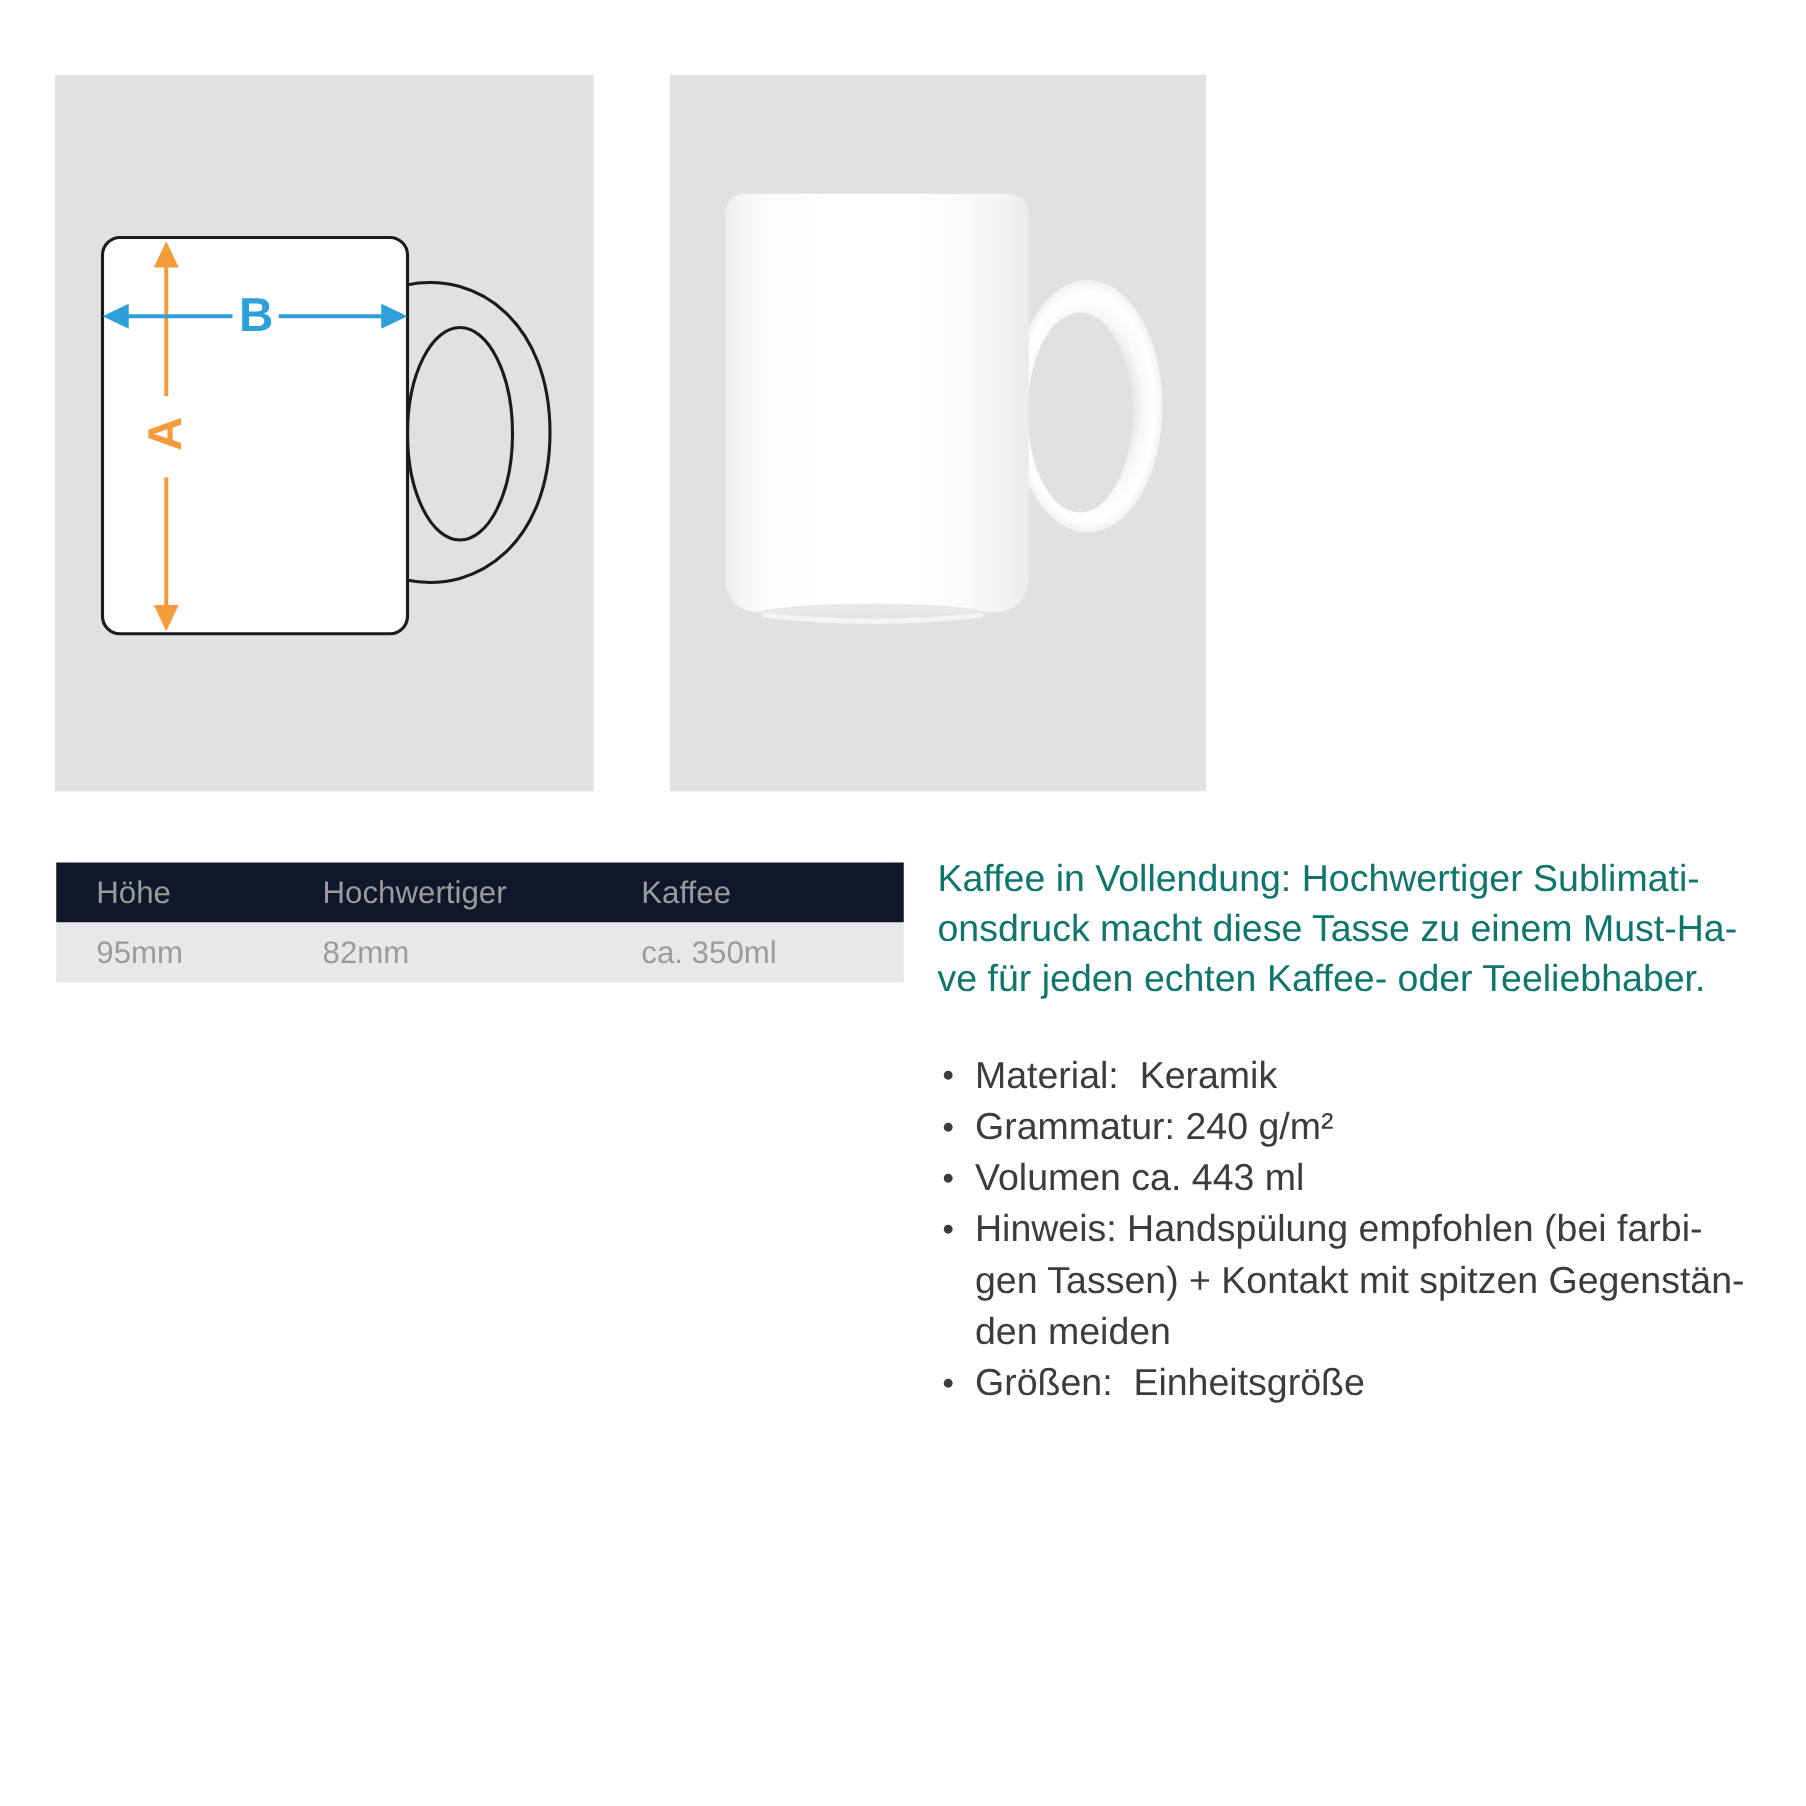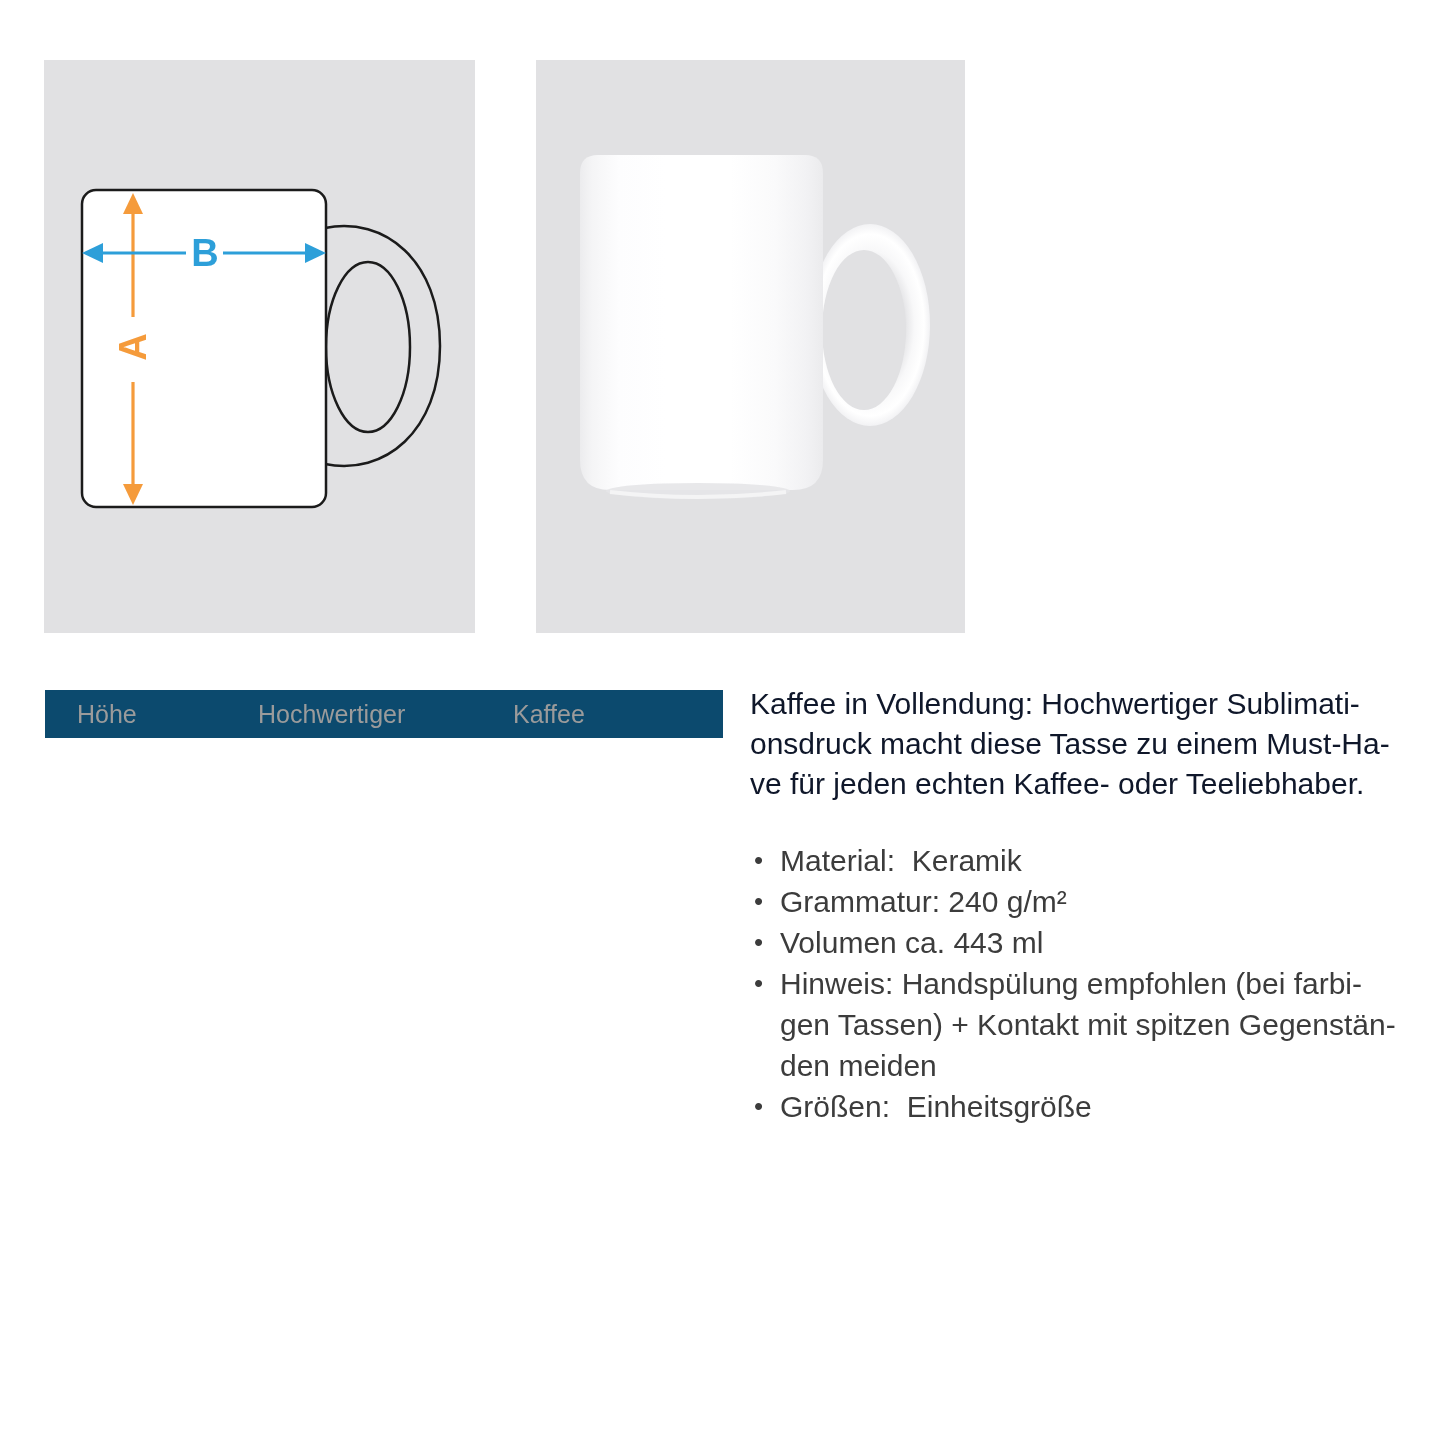--- a/index.html
+++ b/index.html
@@ -31,34 +31,34 @@
     width: 678px;
     font-size: 25px;
     color: #9b9b9b;
   }
   .spec-row {
     display: grid;
     grid-template-columns: 213px 255px 1fr;
     align-items: center;
     height: 48px;
   }
-  .spec-row.head { background: #0c4a6e; }
+  .spec-row.head { background: #0f172a; }
   .spec-row.vals { background: #e8e8e9; }
   .spec-cell { white-space: nowrap; }
   .spec-cell.first { padding-left: 32px; }
 
   
   .desc-intro {
     position: absolute;
     left: 750px; top: 684px;
     width: 690px;
     font-size: 30px;
     line-height: 40px;
     white-space: pre-wrap;
-    color: #0f172a;
+    color: #0f766e;
   }
   .desc-list {
     position: absolute;
     left: 750px; top: 840px;
     width: 690px;
     list-style: none;
     font-size: 30px;
     line-height: 41px;
     color: #3c3c3c;
   }
@@ -136,20 +136,25 @@
       <path d="M 74 432 Q 162 442 250 432" fill="none" stroke="#f4f4f5" stroke-width="4"></path>
     </svg>
   </div>
 
   <div class="spec-table">
     <div class="spec-row head">
       <div class="spec-cell first">Höhe</div>
       <div class="spec-cell">Hochwertiger</div>
       <div class="spec-cell">Kaffee</div>
     </div>
+    <div class="spec-row vals">
+      <div class="spec-cell first">95mm</div>
+      <div class="spec-cell">82mm</div>
+      <div class="spec-cell">ca. 350ml</div>
+    </div>
   </div>
 
   <p class="desc-intro">Kaffee in Vollendung: Hochwertiger Sublimati-
 onsdruck macht diese Tasse zu einem Must-Ha-
 ve für jeden echten Kaffee- oder Teeliebhaber.</p>
 
   <ul class="desc-list">
     <li>
       <span class="bullet-dot">•</span>
       <span class="bullet-text">Material:  Keramik</span>

